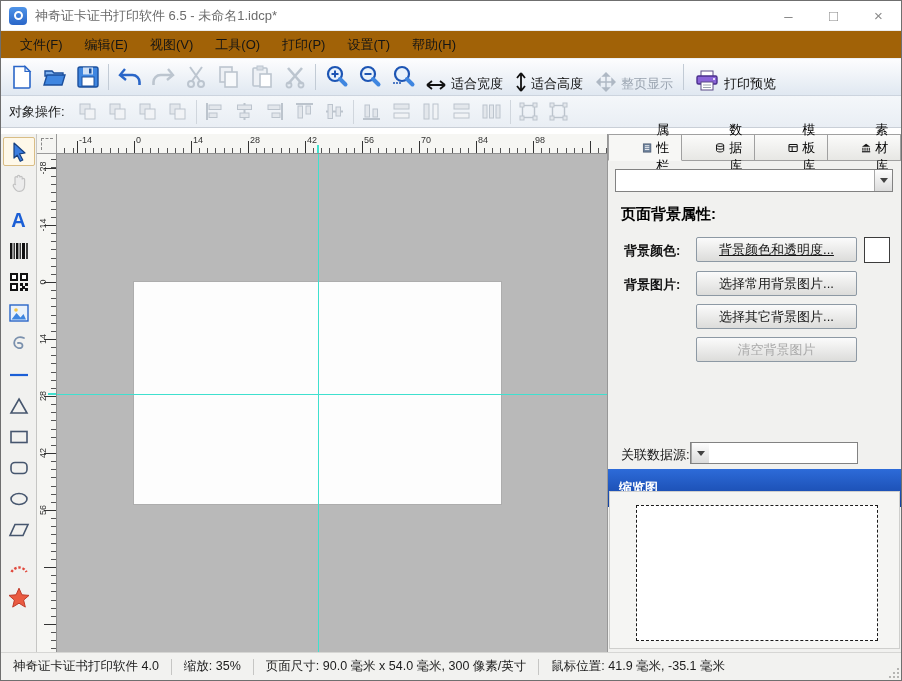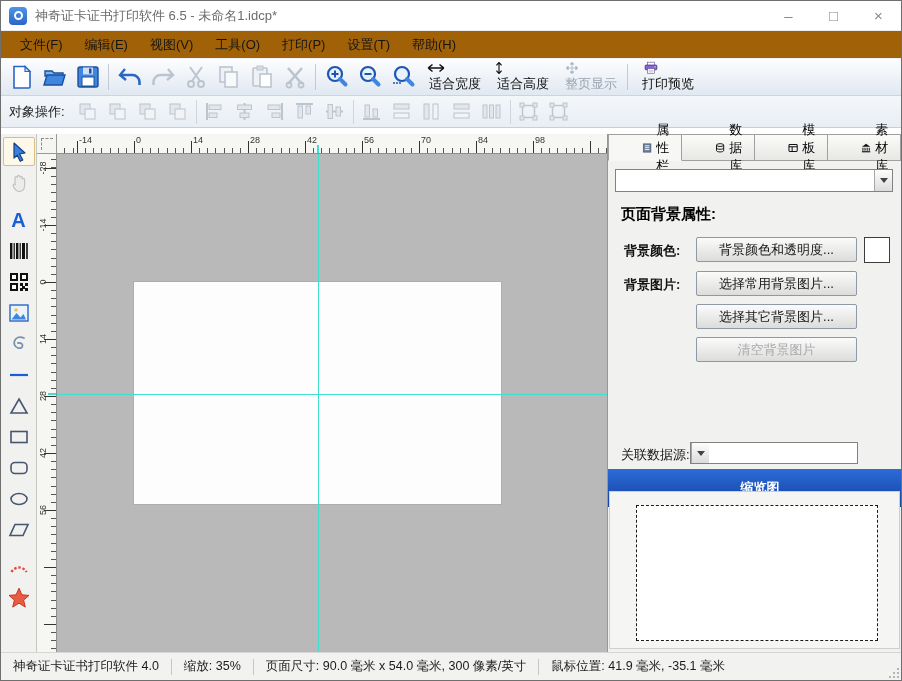--- a/index.html
+++ b/index.html
@@ -19,21 +19,21 @@
 
   
   .menubar { height:27px; background:#a16207; display:flex; align-items:center; padding-left:8px; }
   .menu-item { padding:4px 11px; font-size:13px; color:#151515; }
 
   
   .toolbar { height:38px; background:linear-gradient(#fdfdfe,#e0e8f1); border-top:1px solid #eef1f5;
     border-bottom:1px solid #ccd4de; display:flex; align-items:center; padding-left:4px; }
   .tb-btn { width:33px; height:32px; display:flex; align-items:center; justify-content:center; border-radius:3px; }
   .tb-sep { width:1px; height:26px; background:#c2cbd5; margin:0 4px; }
-  .tb-textbtn { display:flex; align-items:flex-start; padding:0 6px; height:32px;flex-direction:column; }
+  .tb-textbtn { display:flex; align-items:flex-end; padding:0 6px; height:32px; }
   .tb-label { font-size:13px; color:#0f0f0f; margin-left:4px; white-space:nowrap; }
   .tb-label.disabled { color:#9aa4b0; }
 
   .objectbar { height:32px; background:linear-gradient(#f4f7fa,#e9eef4); border-bottom:1px solid #c9cfd7;
     display:flex; align-items:center; padding-left:8px; }
   .ob-label { font-size:13px; color:#1a1a1a; margin-right:8px; white-space:nowrap; }
   .ob-btn { width:30px; height:30px; display:flex; align-items:center; justify-content:center; }
   .ob-sep { width:1px; height:24px; background:#d0d6dd; margin:0 3px; }
 
   
@@ -92,21 +92,21 @@
   .p-label { position:absolute; left:16px; font-size:13px; color:#111;font-weight:bold; }
   .p-btn { position:absolute; left:88px; width:161px; height:25px; font-size:13px; color:#141414;
     background:linear-gradient(#fbfbfb,#dcdcda); border:1px solid #8d99a4; border-radius:2px;
     display:flex; align-items:center; justify-content:center; }
   .p-btn.disabled { color:#a9a9a9; }
   .swatch { position:absolute; left:256px; top:103px; width:26px; height:26px; background:#ffffff; border:1px solid #3c3c3c; }
   .ds-row-label { position:absolute; left:13px; top:312px; font-size:13px; color:#111; }
   .ds-combo { position:absolute; left:82px; top:308px; width:168px; height:22px; background:#fff;
     border:1px solid #828282; display:flex; align-items:center; }
   .thumb-header { position:absolute; left:0; right:0; top:335px; height:38px;
-    background:linear-gradient(#2d6bd9,#12409f); display:flex; align-items:center;justify-content:center; }
+    background:linear-gradient(#2d6bd9,#12409f); display:flex; align-items:center; }
   .thumb-title { color:#fff; font-size:13px; font-weight:bold; margin-left:11px; }
   .thumb-area { position:absolute; left:1px; right:1px; top:357px; bottom:3px; background:#f5f5f3;
     border:1px solid #cfcfcd; }
   .thumb-box { position:absolute; left:26px; top:13px; width:242px; height:136px; background:#fff;
     border:1px dashed #1a1a1a; }
 
   
   .statusbar { position:absolute; left:0; right:0; bottom:0; height:28px; background:#f2f2f0;
     border-top:1px solid #d6d6d4; display:flex; align-items:center; font-size:12.5px; color:#1c1c1c; }
   .sb-seg { padding:0 12px; white-space:nowrap; }
@@ -560,21 +560,21 @@
       <div class="combo">
         <span class="combo-value"></span>
         <span class="combo-btn">
             <i class="tri"></i>
           </span>
       </div>
 
       <div class="sec-title">页面背景属性:</div>
 
       <span class="p-label" style="top:108px;">背景颜色:</span>
-      <div class="p-btn" style="top:103px;">背景颜色和透明度...</div>
+      <div class="p-btn" style="top:103px;text-decoration:underline;">背景颜色和透明度...</div>
       <div class="swatch"></div>
 
       <span class="p-label" style="top:142px;">背景图片:</span>
       <div class="p-btn" style="top:137px;">选择常用背景图片...</div>
       <div class="p-btn" style="top:170px;">选择其它背景图片...</div>
       <div class="p-btn disabled" style="top:203px;">清空背景图片</div>
 
       <span class="ds-row-label">关联数据源:</span>
       <div class="ds-combo">
         <span class="combo-btn">

